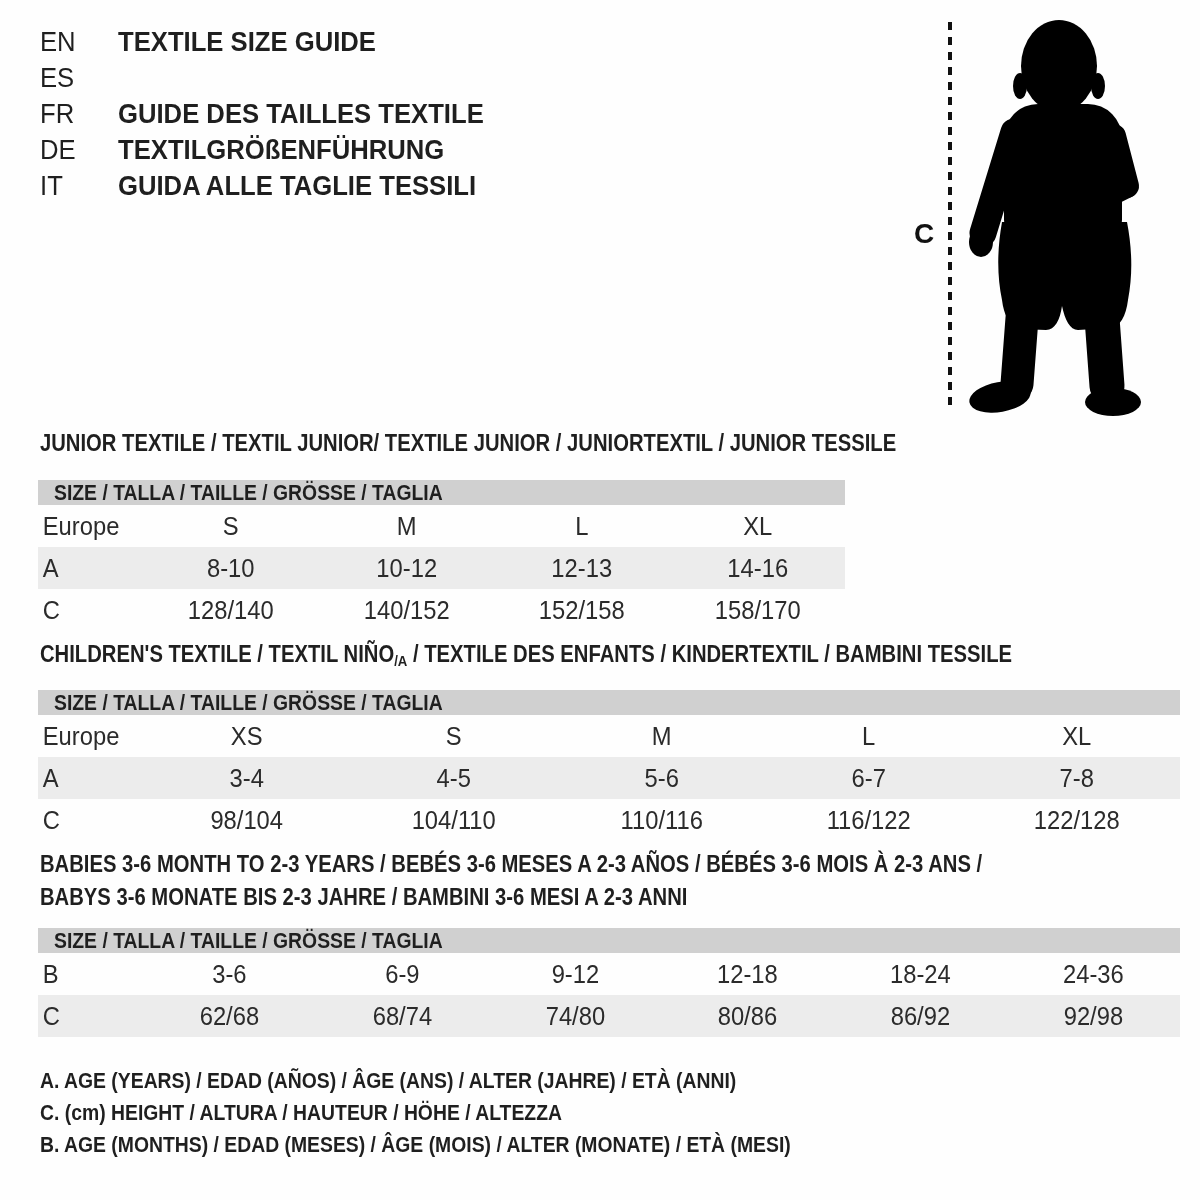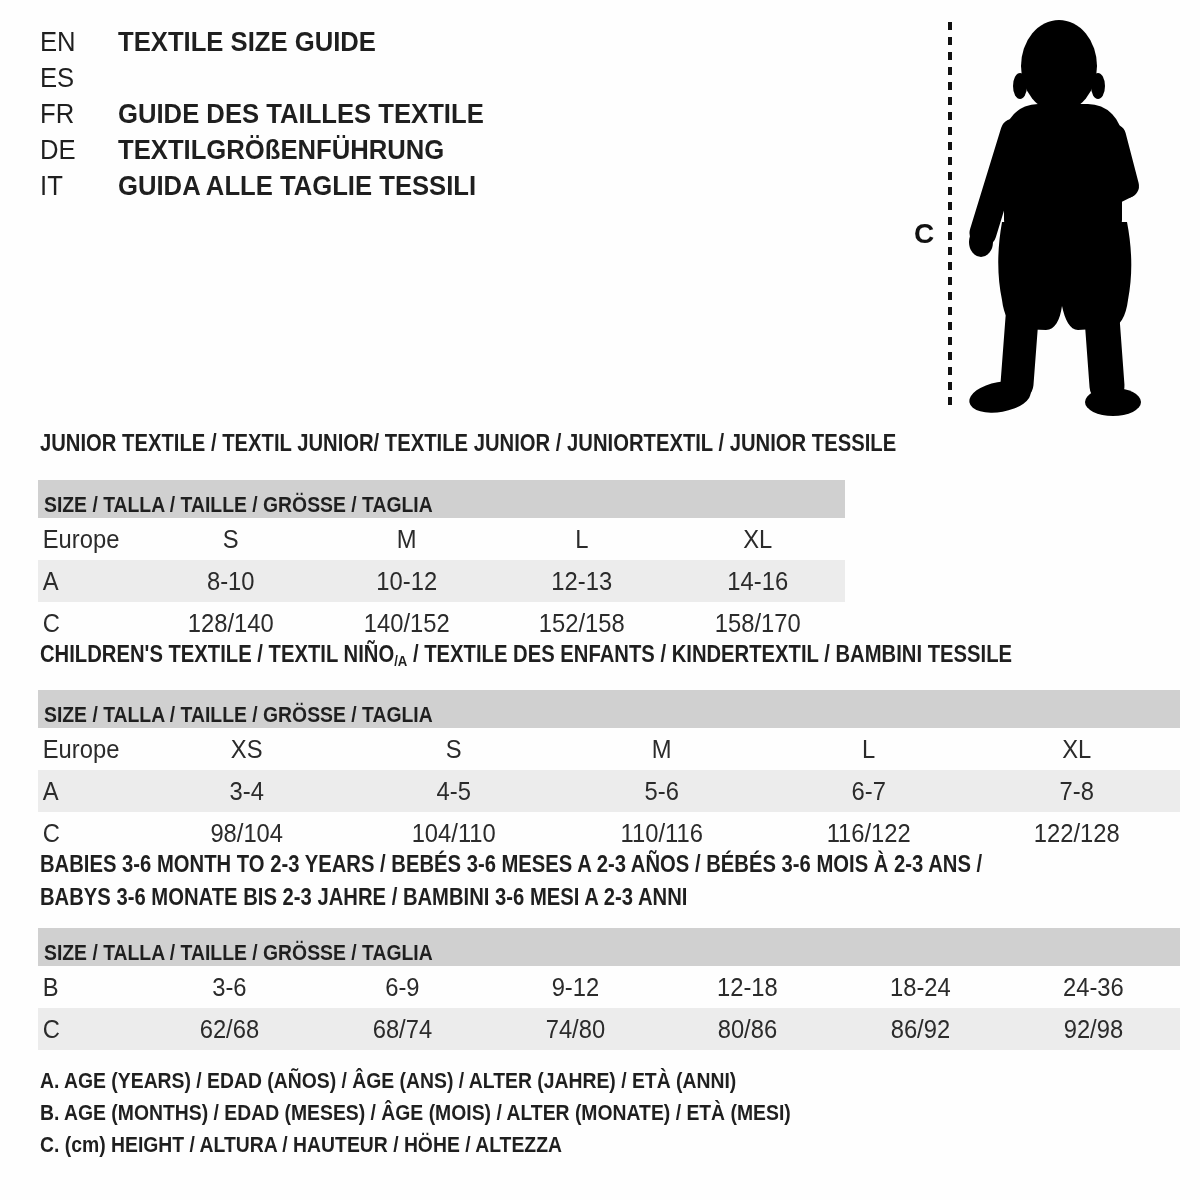--- a/index.html
+++ b/index.html
@@ -29,21 +29,21 @@
   .title-junior{left:40px;top:430px}
   .title-children{left:40px;top:641px}
   .title-babies{left:40px;top:848px;line-height:33px}
   .sub-a{font-size:15px;vertical-align:-4px;font-weight:bold}
 
   
   .size-table{left:38px}
   .t-junior{top:480px;width:807px}
   .t-children{top:690px;width:1142px}
   .t-babies{top:928px;width:1142px}
-  .bar{height:38px;background:#d0d0d0;display:flex;align-items:flex-end;padding-left:6px;font-weight:bold;font-size:22px}
+  .bar{height:25px;background:#d0d0d0;display:flex;align-items:center;padding-left:16px;font-weight:bold;font-size:22px}
   .trow{height:42px;display:flex;align-items:center;font-size:25px;color:#2b2b2b}
   .trow.shaded{background:#ececec}
   .lbl{width:100px;padding-left:5px;transform:scaleX(.95);transform-origin:0 50%;white-space:nowrap}
   .val{flex:1;text-align:center;transform:scaleX(.95);white-space:nowrap}
 
   
   .notes{left:40px;top:1068px;font-weight:bold;font-size:22px}
   .note{height:32px;display:flex;}
 </style>
 </head>
@@ -188,18 +188,18 @@
     <span class="val">86/92</span>
     <span class="val">92/98</span>
   </div>
 </div>
 
 <div class="abs notes">
   <div class="note">
       <span class="cw">A. AGE (YEARS) / EDAD (AÑOS) / ÂGE (ANS) / ALTER (JAHRE) / ETÀ (ANNI)</span>
     </div>
   <div class="note">
+      <span class="cw">C. (cm) HEIGHT / ALTURA / HAUTEUR / HÖHE / ALTEZZA</span>
+    </div>
+  <div class="note">
       <span class="cw">B. AGE (MONTHS) / EDAD (MESES) / ÂGE (MOIS) / ALTER (MONATE) / ETÀ (MESI)</span>
     </div>
-  <div class="note">
-      <span class="cw">C. (cm) HEIGHT / ALTURA / HAUTEUR / HÖHE / ALTEZZA</span>
-    </div>
 </div>
 
 </body></html>

